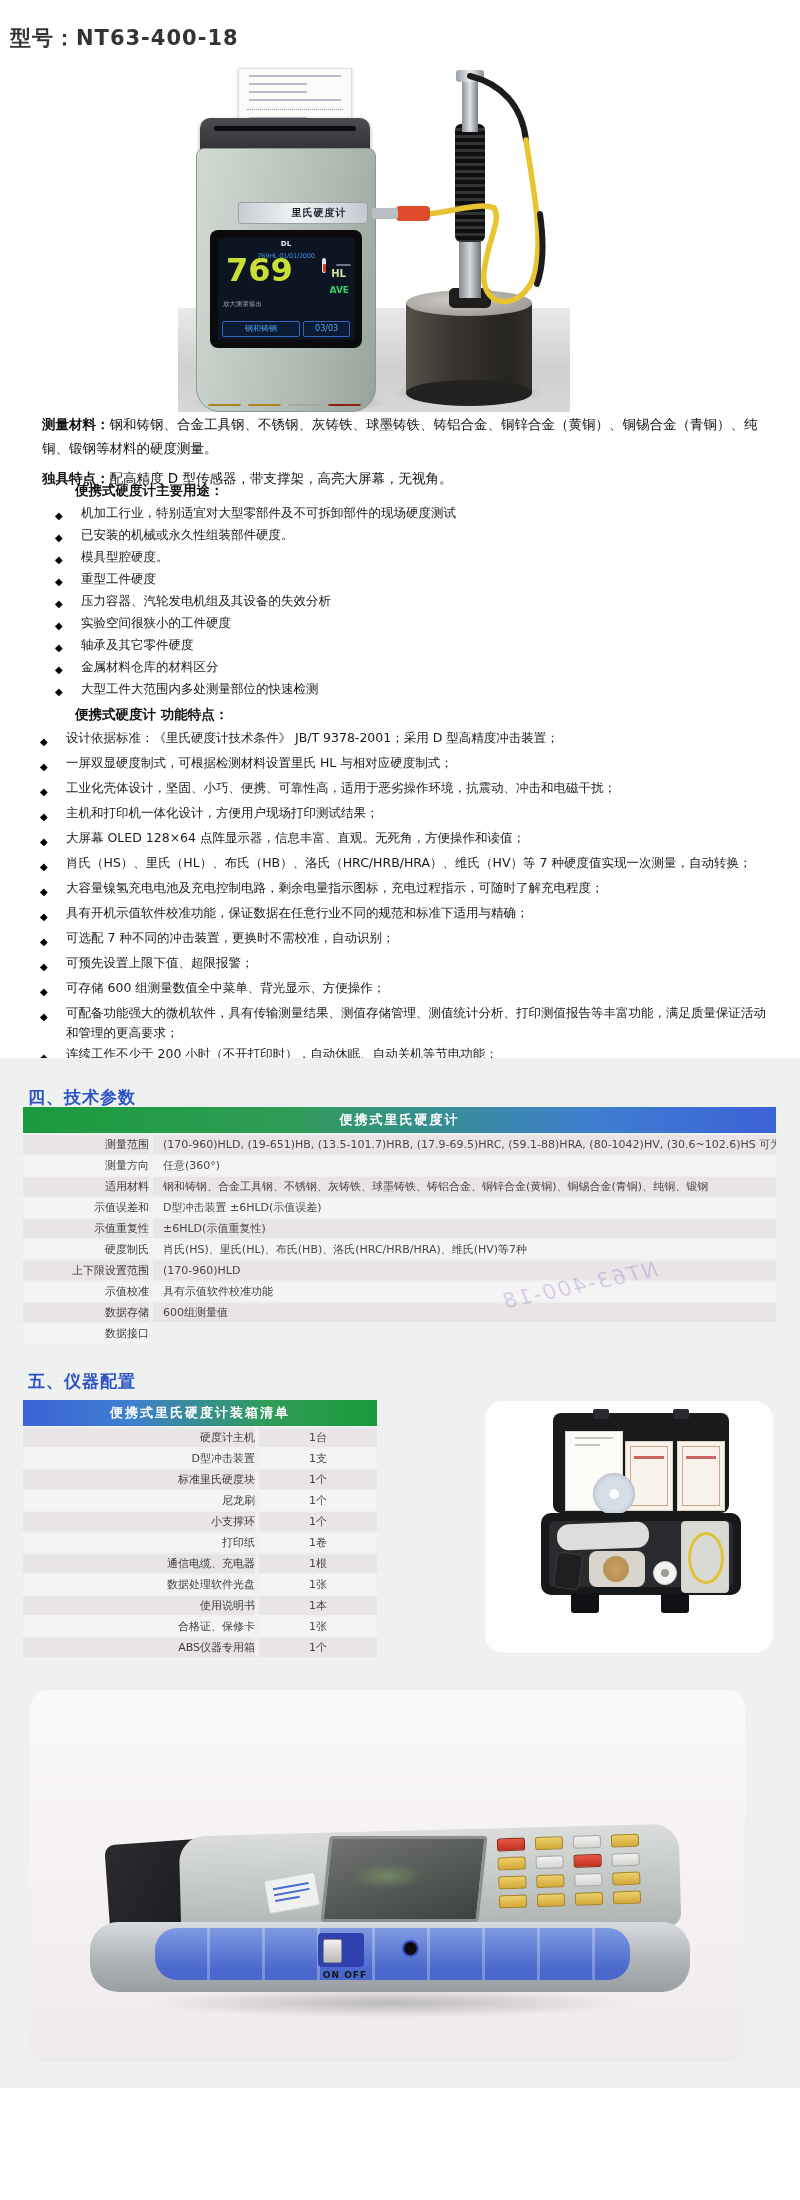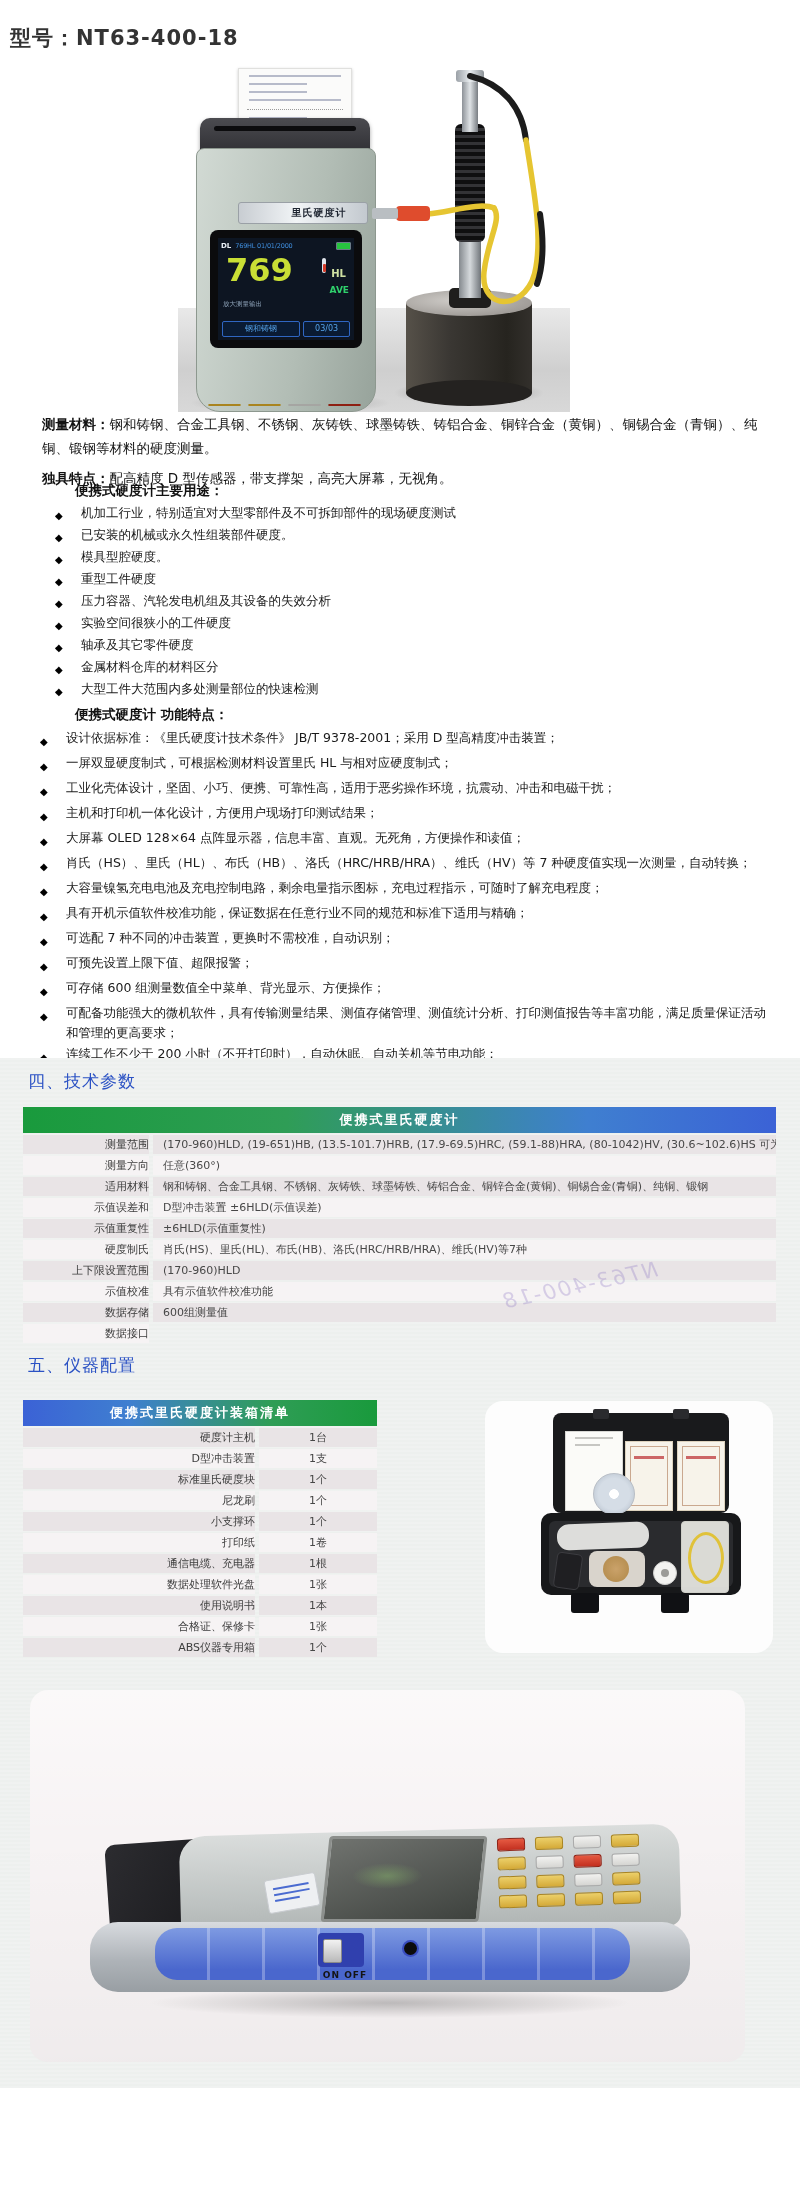--- a/index.html
+++ b/index.html
@@ -31,21 +31,21 @@
 
   
   .dev-body{position:absolute;left:46px;top:86px;width:178px;height:262px;border-radius:8px 8px 24px 24px;
             background:linear-gradient(100deg,#d2dad4,#b2bdb5 60%,#97a39b);border:1px solid #8d988f;}
   .brand-label{position:absolute;left:88px;top:140px;width:96px;height:20px;border-radius:3px;
                background:linear-gradient(90deg,#c8cdd2,#f1f4f6 45%,#c3c9cf);
                display:flex;align-items:center;justify-content:center;
                font-size:10px;font-weight:bold;color:#1d2430;letter-spacing:1px;border:1px solid #9aa0a6;padding-left:32px;}
   .bezel{position:absolute;left:60px;top:168px;width:152px;height:118px;background:#0b0b0d;border-radius:8px;}
   .scr{position:absolute;left:68px;top:176px;width:136px;height:102px;background:#0d1522;overflow:hidden;}
-  .scr-top{position:absolute;left:3px;top:2px;right:3px;height:12px;display:flex;align-items:center;gap:4px;}
+  .scr-top{position:absolute;left:3px;top:2px;right:3px;height:12px;display:flex;align-items:center;gap:4px;flex-direction:column;}
   .scr-dl{font-size:7px;color:#e8eef5;font-weight:bold;}
   .scr-status{font-size:6.5px;color:#3f8ede;letter-spacing:-.2px;}
   .scr-batt{margin-left:auto;width:13px;height:6px;border:1px solid #6c7a88;border-radius:1px;background:#27c33f;}
   .scr-val{position:absolute;left:8px;top:16px;font-size:32px;font-weight:bold;color:#c9df35;line-height:1;}
   .scr-therm{position:absolute;right:28px;top:20px;width:4px;height:15px;background:#e0e6ec;border-radius:2px;}
   .scr-therm::after{content:"";position:absolute;left:0.5px;bottom:1px;width:3px;height:8px;background:#d23a28;border-radius:1px;}
   .scr-unit{position:absolute;right:8px;top:30px;font-size:10px;font-weight:bold;color:#cfe0a2;}
   .scr-mode{position:absolute;right:5px;top:47px;font-size:9px;font-weight:bold;color:#2fd06c;}
   .scr-note{position:absolute;left:5px;top:62px;font-size:6.5px;color:#8fa4ba;}
   .scr-bottom{position:absolute;left:4px;right:4px;bottom:3px;display:flex;gap:3px;}
@@ -88,21 +88,21 @@
   ul.blist .mk{width:26px;flex:none;font-size:10px;color:#000;padding-top:3px;}
   ul.uses{left:55px;top:504px;width:710px;}
   ul.uses li{height:17px;margin-bottom:5px;font-size:12.5px;line-height:17px;}
   ul.feats{left:40px;top:728px;width:734px;}
   ul.feats li{margin-bottom:1px;font-size:12.5px;line-height:20px;}
   ul.feats .mk{padding-top:4px;}
 
   
   .band{position:absolute;left:0;top:1058px;width:800px;height:1030px;background:#edf0ee;
         background-image:repeating-linear-gradient(0deg,rgba(255,255,255,.16) 0 2px,rgba(0,0,0,0) 2px 4px);}
-  .sec-title{position:absolute;left:28px;font-size:17px;font-weight:normal;color:#2b52c4;letter-spacing:1px;}
+  .sec-title{position:absolute;left:28px;font-size:17px;font-weight:bold;color:#2b52c4;letter-spacing:1px;margin-top:16px;}
 
   .dtable{position:absolute;left:23px;}
   .dtable .thead{height:26px;color:#fff;font-size:13px;font-weight:bold;display:flex;
                  align-items:center;justify-content:center;letter-spacing:2px;}
   .thead.g2b{background:linear-gradient(90deg,#199a3c,#2f9d56 35%,#3f7fd0 75%,#3b62d6);}
   .thead.b2g{background:linear-gradient(90deg,#3b62d6,#3f7fd0 30%,#2f9d56 70%,#199a3c);}
   .drow{display:flex;gap:4px;margin-top:2px;}
   .dcell{height:19px;line-height:19px;font-size:11px;color:#474747;white-space:nowrap;overflow:hidden;}
   .dcell.lab{width:114px;flex:none;padding-left:12px;color:#3d3d3d;text-align:right;}
   .dcell.val{flex:1;padding-left:10px;}

